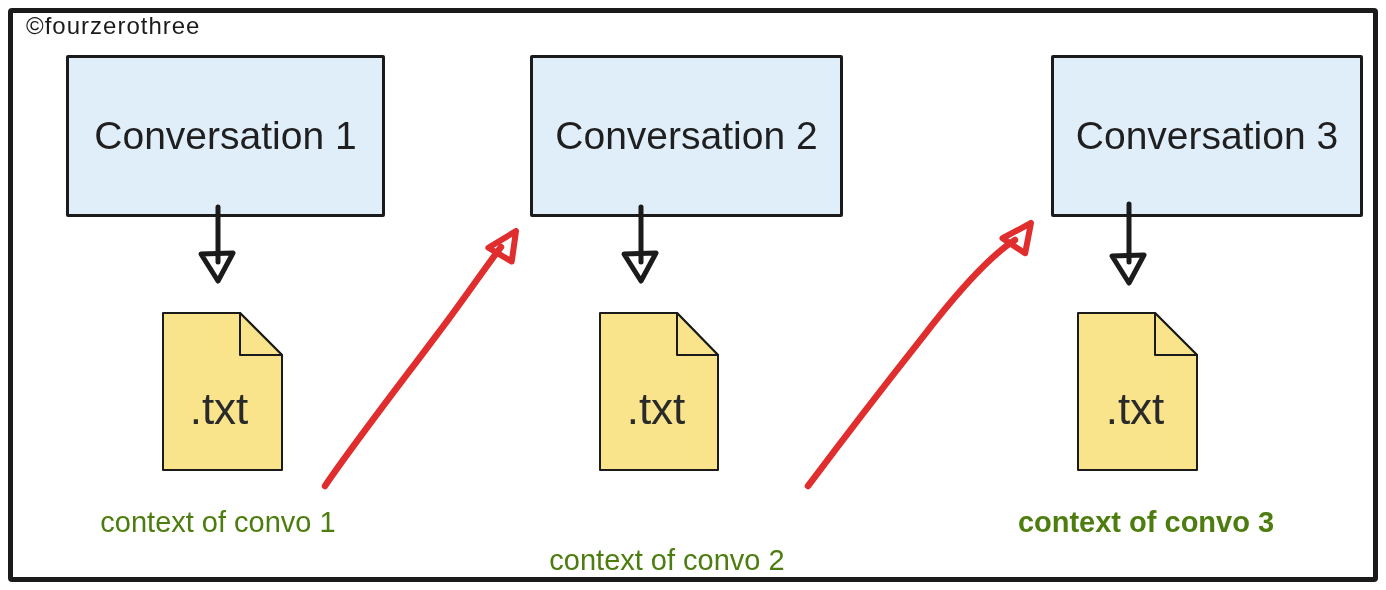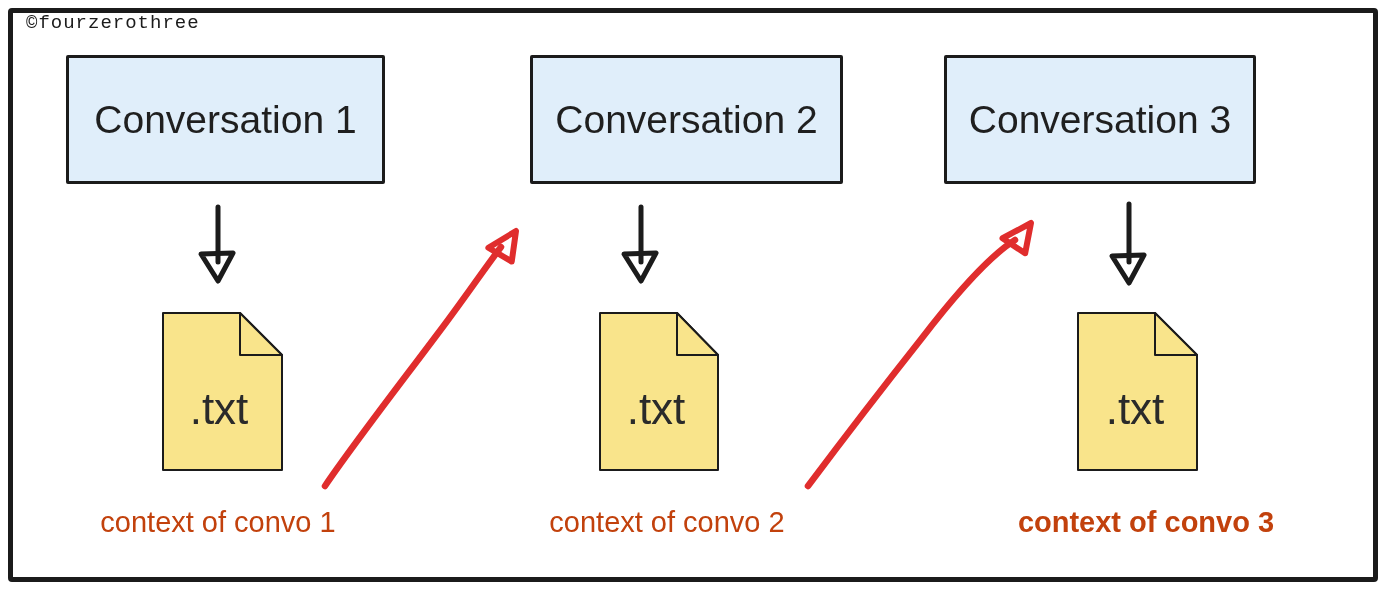--- a/index.html
+++ b/index.html
@@ -22,51 +22,51 @@
   .frame {
     position: absolute;
     left: 8px; top: 8px; right: 8px; bottom: 8px;
     border: 5px solid var(--ink);
     border-radius: 4px;
     pointer-events: none;
   }
   .watermark {
     position: absolute;
     left: 26px; top: 12px;
-    font-size: 19px;
+    font-size: 24px;
     letter-spacing: 1px;
     color: var(--ink);
-    font-family: Liberation Mono, monospace;
+    font-family: Liberation Sans, sans-serif;
   }
   .conv-box {
     position: absolute;
     top: 55px;
-    height: 129px;
+    height: 162px;
     background: var(--box-fill);
     border: 3px solid var(--ink);
     border-radius: 2px;
     display: flex;
     align-items: center;
     justify-content: center;
     font-size: 39px;
     color: #1f1f1f;
   }
   .conv-box.c1 { left: 66px;  width: 319px; }
   .conv-box.c2 { left: 530px; width: 313px; justify-content: center; }
-  .conv-box.c3 { left: 944px; width: 312px; }
+  .conv-box.c3 { left: 1051px; width: 312px; }
   .caption {
     position: absolute;
     top: 506px;
     width: 320px;
     text-align: center;
     font-size: 29px;
-    color: #c2410c;
+    color: #4d7c0f;
   }
   .caption.c1 { left: 58px; }
-  .caption.c2 { left: 507px; }
+  .caption.c2 { left: 507px; margin-top: 38px; }
   .caption.c3 { left: 986px; font-weight: bold; }
   svg.diagram-layer {
     position: absolute;
     left: 0; top: 0;
     width: 1386px; height: 590px;
   }
   .file-body, .file-flap {
     fill: var(--file-fill);
     stroke: var(--ink);
     stroke-width: 2;

